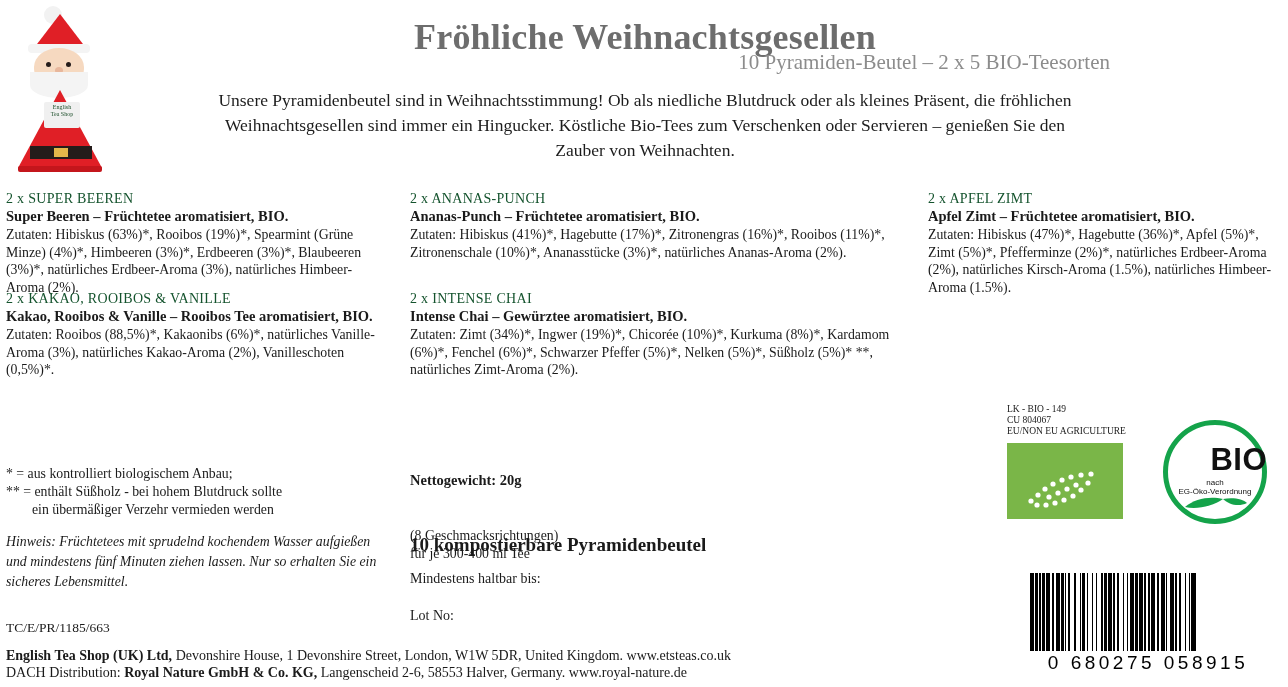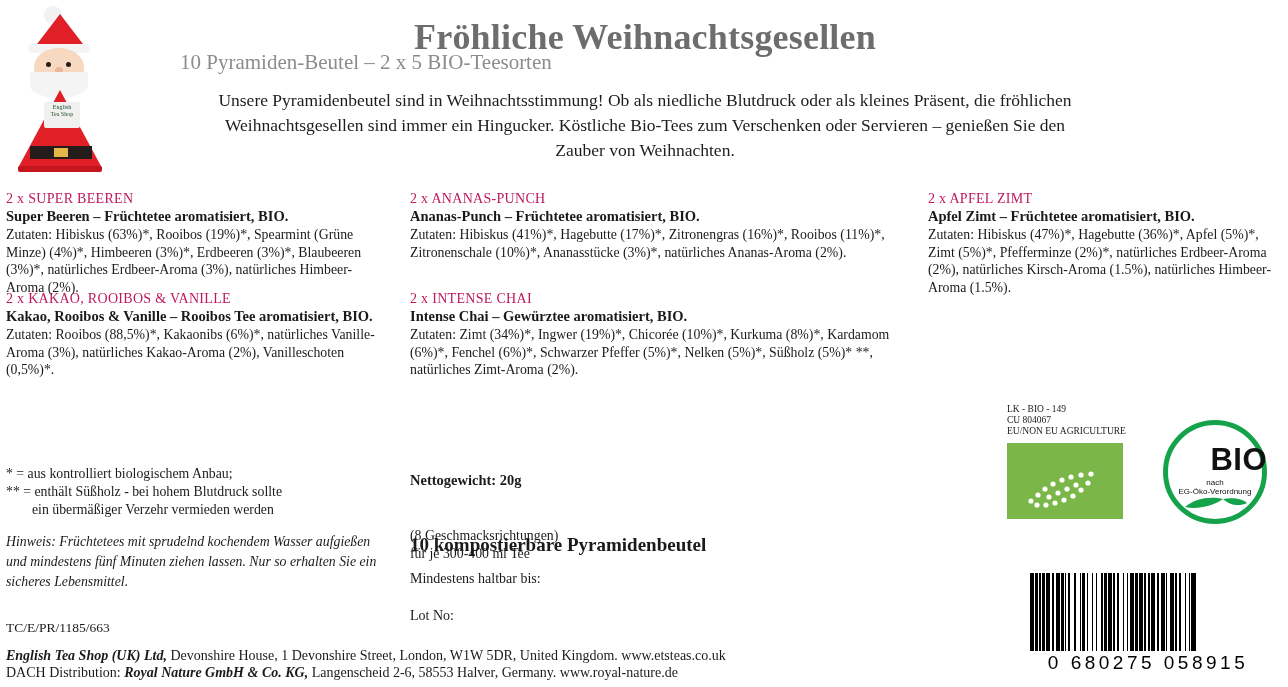--- a/index.html
+++ b/index.html
@@ -132,21 +132,21 @@
     font-size: 36px;
     font-weight: bold;
     color: #6d6d6d;
     letter-spacing: 0.2px;
   }
   .subtitle {
     position: absolute;
     left: 180px;
     top: 50px;
     width: 930px;
-    text-align: left;
+    text-align: right;
     font-size: 21px;
     color: #8c8c8c;
   }
   .intro {
     position: absolute;
     left: 210px;
     top: 88px;
     width: 870px;
     text-align: center;
     font-size: 17.5px;
@@ -161,21 +161,21 @@
     line-height: 17px;
   }
   .col-1 { left: 6px;   width: 380px; }
   .col-2 { left: 410px; width: 480px; }
   .col-3 { left: 928px; width: 355px; }
 
   .row-1 { top: 190px; }
   .row-2 { top: 290px; }
 
   .tea-qty {
-    color: #be185d;
+    color: #14532d;
     font-size: 14px;
     letter-spacing: 0.3px;
     margin-bottom: 1px;
   }
   .tea-name {
     font-weight: bold;
     font-size: 14.5px;
     margin-bottom: 1px;
   }
   .tea-ing {
@@ -250,21 +250,21 @@
     left: 6px;
     top: 648px;
     font-size: 14px;
   }
   .addr2 {
     position: absolute;
     left: 6px;
     top: 665px;
     font-size: 14px;
   }
-  .b { font-weight: bold; font-style: italic; }
+  .b { font-weight: bold; }
 
   
   .eu-text {
     position: absolute;
     left: 1007px;
     top: 404px;
     font-size: 9.5px;
     line-height: 11px;
     color: #1a1a1a;
   }

